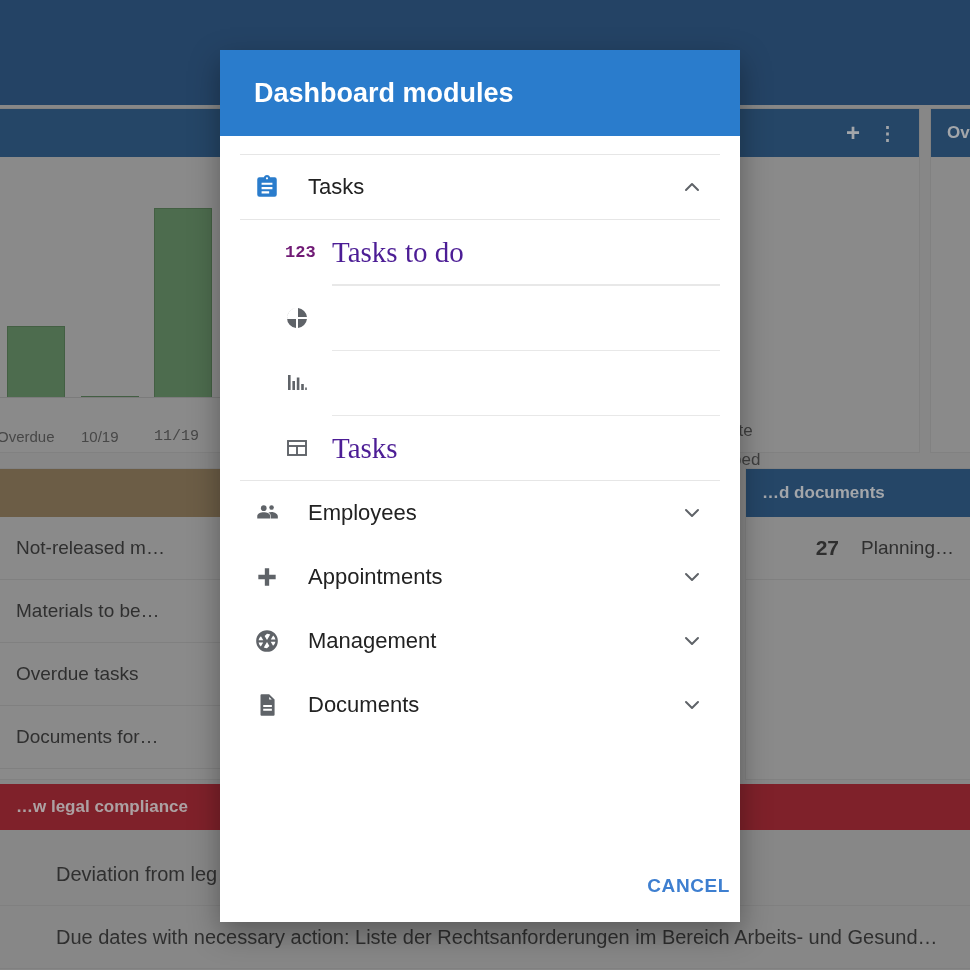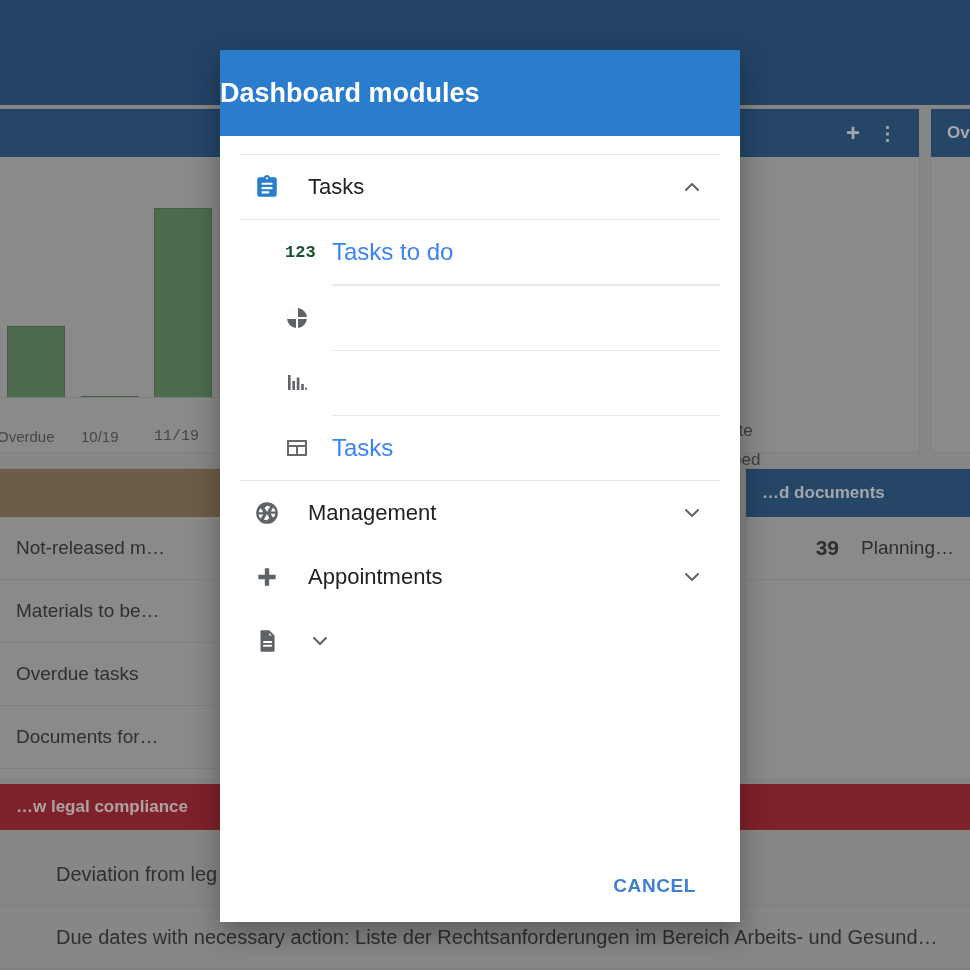--- a/index.html
+++ b/index.html
@@ -126,21 +126,21 @@
   
   #dialog {
     position: absolute; left: 220px; top: 50px; width: 520px; height: 872px;
     background: #ffffff;
     box-shadow: 0 11px 28px rgba(0,0,0,0.34);
     display: flex; flex-direction: column;
     overflow: hidden;
   }
   .dlg-header {
     height: 86px; background: #2a7ccc; flex: none;
-    display: flex; align-items: center; 
+    display: flex; align-items: center; padding-left: 34px;
   }
   .dlg-title { color: #fff; font-size: 27px; font-weight: bold; }
 
   .dlg-body { flex: 1 1 auto; padding-top: 18px; overflow: hidden; }
 
   .grp { }
   .grp-row {
     position: relative; height: 64px;
     display: flex; align-items: center;
     padding: 0 34px 0 34px;
@@ -163,34 +163,34 @@
 
   .sub-row {
     height: 64px; display: flex; align-items: center;
     padding-left: 65px; padding-right: 20px; cursor: pointer;
   }
   .sub-row .sicon {
     width: 47px; flex: none; display: flex; align-items: center;
     color: #5f6368;
   }
   .sub-row .slabel {
-    font-size: 24px; color: #3b82f6;
+    font-size: 29px; color: #4c1d95;
     white-space: nowrap; overflow: hidden; text-overflow: ellipsis;
     flex: 1 1 auto;
+    font-family: Liberation Serif, serif;
   }
 
   .num-icon {
     font-family: "Liberation Mono", monospace;
-    font-size: 17px; font-weight: bold; letter-spacing: 0px; color: #14532d;
+    font-size: 17px; font-weight: bold; letter-spacing: 0px; color: #701a75;
   }
 
   .dlg-footer {
     flex: none; height: 72px;
     display: flex; align-items: center; justify-content: flex-end;
-    padding-right: 34px;
   }
   .cancel-btn {
     background: none; border: none; cursor: pointer;
     color: #3e7fd0; font-size: 19px; font-weight: bold;
     letter-spacing: 0.6px; font-family: "Liberation Sans", sans-serif;
     padding: 8px 10px;
   }
 
   svg { display: block; }
 </style>
@@ -269,21 +269,21 @@
         <span class="num">0</span>
         <span>Documents for…</span>
       </div>
     </div>
   </div>
 
   <div class="card-docs">
     <div class="card-head blue-r">…d documents</div>
     <div>
       <div class="list-row">
-        <span class="num">39</span>
+        <span class="num">27</span>
         <span>Planning…</span>
       </div>
     </div>
   </div>
 
   <div class="red-banner">…w legal compliance</div>
   <div class="text-row" style="top:843px;">Deviation from leg…                                                             …ch Arbeits- und Gesundh…</div>
   <div class="text-row" style="top:906px;">Due dates with necessary action: Liste der Rechtsanforderungen im Bereich Arbeits- und Gesund…</div>
 
 </div>
@@ -357,61 +357,78 @@
             <line x1="3" y1="10" x2="21" y2="10"></line>
             <line x1="12" y1="10" x2="12" y2="19"></line>
           </svg>
         </span>
         <span class="slabel">Tasks</span>
       </div>
       <div class="divider-full"></div>
     </div>
 
 
+    <div class="grp-row">
+      <span class="gicon">
+        <svg width="26" height="26" viewBox="0 0 24 24" fill="currentColor">
+          <circle cx="9" cy="7.5" r="2.6"></circle>
+          <circle cx="16.2" cy="7" r="2.1"></circle>
+          <path d="M9 11.4c-3 0-6 1.5-6 3.4V17h12v-2.2c0-1.9-3-3.4-6-3.4z"></path>
+          <path d="M16.2 11c-1.1 0-2.1.2-2.9.5 1.3.8 2.2 1.9 2.2 3.3V17H22v-2.1c0-1.7-2.6-3.9-5.8-3.9z"></path>
+        </svg>
+      </span>
+      <span class="glabel">Employees</span>
+      <span class="chev">
+        <svg width="24" height="24" viewBox="0 0 24 24" fill="none" stroke="currentColor" stroke-width="2" stroke-linecap="round" stroke-linejoin="round">
+            <polyline points="6 9 12 15 18 9"></polyline>
+          </svg>
+      </span>
+    </div>
+
+    <div class="grp-row">
+      <span class="gicon">
+        <svg width="26" height="26" viewBox="0 0 24 24" fill="currentColor">
+          <path d="M10 4h4v6h6v4h-6v6h-4v-6H4v-4h6V4z"></path>
+        </svg>
+      </span>
+      <span class="glabel">Appointments</span>
+      <span class="chev">
+        <svg width="24" height="24" viewBox="0 0 24 24" fill="none" stroke="currentColor" stroke-width="2" stroke-linecap="round" stroke-linejoin="round">
+            <polyline points="6 9 12 15 18 9"></polyline>
+          </svg>
+      </span>
+    </div>
 
     <div class="grp-row">
       <span class="gicon">
         <svg width="26" height="26" viewBox="0 0 24 24" fill="currentColor">
           <path d="M12 2a10 10 0 1 0 0 20 10 10 0 0 0 0-20zm0 3.2a6.8 6.8 0 0 1 3 .7l-3 5.2-2.2-3.8 2.2-2.1zM6.4 7.6l2.2 3.8H4.2a6.8 6.8 0 0 1 2.2-3.8zM4.2 13.4h4.3L6.3 17a6.8 6.8 0 0 1-2.1-3.6zM12 18.8a6.8 6.8 0 0 1-3-.7l3-5.2 2.2 3.8-2.2 2.1zm5.6-2.4-2.2-3.8h4.4a6.8 6.8 0 0 1-2.2 3.8zm-2.1-5.8L17.7 7a6.8 6.8 0 0 1 2.1 3.6h-4.3z"></path>
         </svg>
       </span>
       <span class="glabel">Management</span>
       <span class="chev">
         <svg width="24" height="24" viewBox="0 0 24 24" fill="none" stroke="currentColor" stroke-width="2" stroke-linecap="round" stroke-linejoin="round">
             <polyline points="6 9 12 15 18 9"></polyline>
           </svg>
       </span>
     </div>
 
     <div class="grp-row">
       <span class="gicon">
         <svg width="26" height="26" viewBox="0 0 24 24" fill="currentColor">
-          <path d="M10 4h4v6h6v4h-6v6h-4v-6H4v-4h6V4z"></path>
+          <path d="M14 2H7a1 1 0 0 0-1 1v18a1 1 0 0 0 1 1h11a1 1 0 0 0 1-1V7l-5-5zm0 2.6L16.4 7H14V4.6zM8.5 12h8v1.8h-8V12zm0 3.4h8v1.8h-8v-1.8z"></path>
         </svg>
       </span>
-      <span class="glabel">Appointments</span>
+      <span class="glabel">Documents</span>
       <span class="chev">
         <svg width="24" height="24" viewBox="0 0 24 24" fill="none" stroke="currentColor" stroke-width="2" stroke-linecap="round" stroke-linejoin="round">
             <polyline points="6 9 12 15 18 9"></polyline>
           </svg>
       </span>
     </div>
 
-    <div class="grp-row">
-      <span class="gicon">
-        <svg width="26" height="26" viewBox="0 0 24 24" fill="currentColor">
-          <path d="M14 2H7a1 1 0 0 0-1 1v18a1 1 0 0 0 1 1h11a1 1 0 0 0 1-1V7l-5-5zm0 2.6L16.4 7H14V4.6zM8.5 12h8v1.8h-8V12zm0 3.4h8v1.8h-8v-1.8z"></path>
-        </svg>
-      </span>
-      <span class="chev">
-        <svg width="24" height="24" viewBox="0 0 24 24" fill="none" stroke="currentColor" stroke-width="2" stroke-linecap="round" stroke-linejoin="round">
-            <polyline points="6 9 12 15 18 9"></polyline>
-          </svg>
-      </span>
-    </div>
-
   </div>
 
   <div class="dlg-footer">
     <button class="cancel-btn">CANCEL</button>
   </div>
 
 </div>
 
 </body></html>

